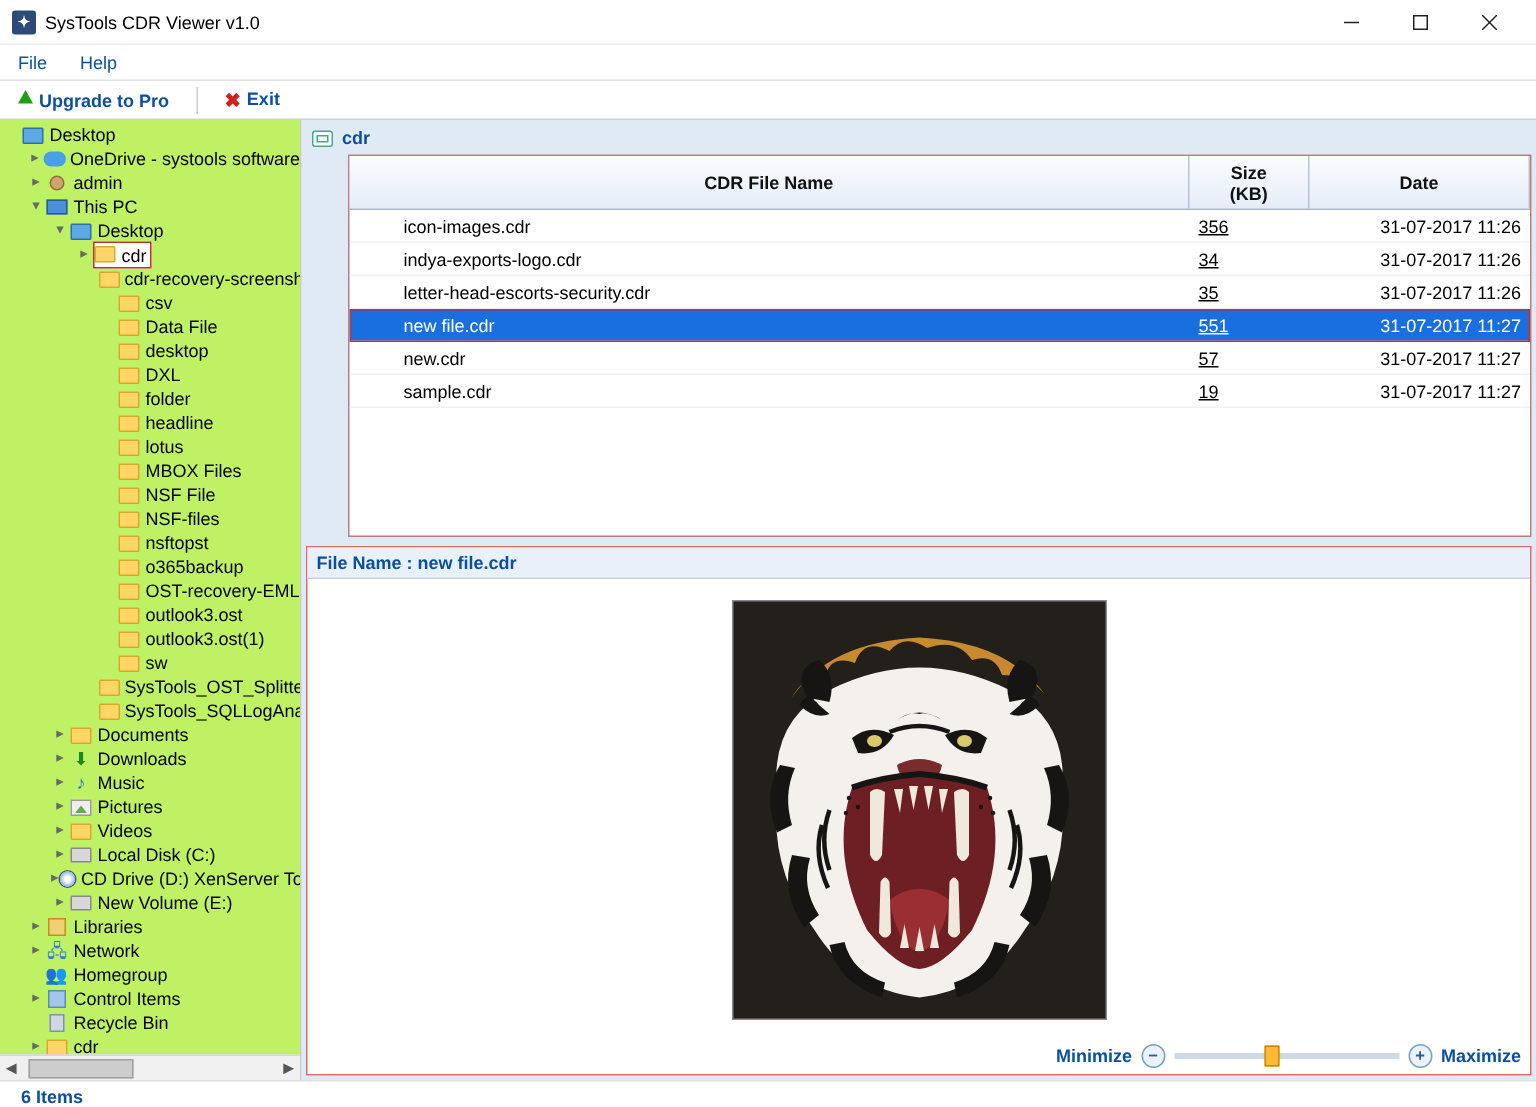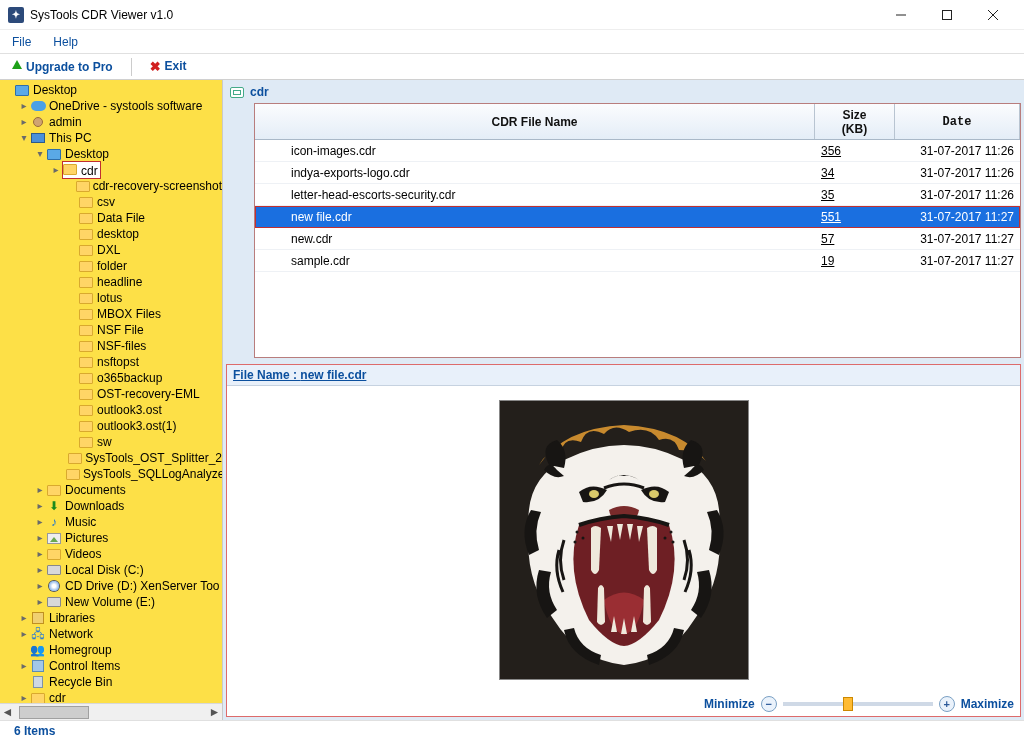--- a/index.html
+++ b/index.html
@@ -10,21 +10,21 @@
 .titlebar .winbtn { width:46px; height:30px; display:flex; align-items:center; justify-content:center; color:#222; }
 .menubar { height:24px; display:flex; align-items:center; padding:0 8px; gap:14px; color:#0b4f9e; border-bottom:1px solid #e0e0e0;}
 .menubar span { padding:2px 4px; }
 .toolbar { height:26px; display:flex; align-items:center; gap:10px; padding:0 6px; border-bottom:1px solid #d0d0d0;}
 .toolbar .tbtn { display:flex; gap:4px; padding:2px 6px; color:#0b4f9e; font-weight:bold;}
 .toolbar .sep { width:1px; height:18px; background:#ccc; margin:0 2px;}
 .up-arrow { width:0;height:0;border-left:5px solid transparent;border-right:5px solid transparent;border-bottom:9px solid #1da018;}
 .x-red { color:#d12020; font-weight:bold; font-size:13px;}
 .main { display:flex; height:640px; }
 
-.tree-pane { width:223px; border-right:1px solid #c9c9c9; overflow:auto; background:#fde047; position:relative;}
+.tree-pane { width:201px; border-right:1px solid #c9c9c9; overflow:auto; background:#bef264; position:relative;}
 .tree { padding:2px 0 2px 0; }
 .node { display:flex; align-items:center; height:16px; line-height:16px; white-space:nowrap; padding-left:2px; }
 .node .tw { width:12px; text-align:center; color:#6a6a6a; font-size:10px; display:inline-block;}
 .node .ic { width:16px; height:16px; display:inline-flex; align-items:center; justify-content:center; margin-right:3px;}
 .node .lbl { }
 .folder-yellow { width:14px;height:11px;background:#ffd566;border:1px solid #d9a92e;border-radius:1px;}
 .folder-blue { width:14px;height:11px;background:#5aa9e6;border:1px solid #2f6fa8;border-radius:1px;}
 .drive { width:14px;height:10px;background:#d8d8d8;border:1px solid #888;border-radius:1px;}
 .pc { width:14px;height:10px;background:#4a90d9;border:1px solid #2c5a8c;}
 .cloud { width:15px;height:10px; background:#4aa0e6; border-radius:6px;}
@@ -45,32 +45,32 @@
 
 .right-pane { flex:1; display:flex; flex-direction:column; background:#dfeaf5; padding:3px;}
 .path-header { display:flex; align-items:center; gap:6px; background:#dfeaf5; padding:2px 4px 4px 4px; font-weight:bold; color:#0b4f9e;}
 .path-header .pill { width:14px;height:11px;background:#fff;border:1px solid #4a8; border-radius:2px; position:relative;}
 .path-header .pill::after{content:'';position:absolute;inset:2px;border:1px solid #4a8;}
 .file-grid { background:#fff; border:1px solid #b87d7d; border-top:1px solid #b87d7d; flex:0 0 auto; height:255px; overflow:hidden;margin-left:28px;}
 .grid-head { display:flex; background:linear-gradient(#fbfcfe,#e4edf7); border-bottom:1px solid #a9b8c8; height:36px;}
 .grid-head .col { border-right:1px solid #b8c4d1; display:flex; align-items:center; justify-content:center; font-weight:bold; color:#111; padding:2px 6px; text-align:center;}
 .col-name{ width:560px; justify-content:center;}
 .col-size{ width:80px; flex-direction:column; line-height:14px;}
-.col-date{ flex:1;font-family:Liberation Mono, monospace; }
+.col-date{ flex:1; }
 .grid-body {}
 .row { display:flex; height:22px; align-items:center; border-bottom:1px solid #eef1f5;}
 .row .c{ padding:0 6px;}
 .row .c-name{ width:560px;padding-left:36px;}
 .row .c-size{ width:80px; text-align:left; padding-right:20px;text-decoration:underline;}
 .row .c-date{ flex:1; text-align:right;}
 .row.sel{ background:#1a6fe0; color:#fff;}
 .row.sel-border{ outline:1px solid #c03030; outline-offset:-1px;}
 
 .preview { flex:1; background:#fff; border:1px solid #dd6b6b; margin-top:6px; display:flex; flex-direction:column; position:relative;}
-.preview-head { background:#e8f0fa; border-bottom:1px solid #c6d2e0; padding:3px 6px; color:#0b4f9e; font-weight:bold;text-decoration:underline;}
+.preview-head { background:#e8f0fa; border-bottom:1px solid #c6d2e0; padding:3px 6px; color:#0b4f9e; font-weight:bold;}
 .preview-body { flex:1; display:flex; align-items:flex-start; justify-content:center; padding:14px 0 0 0;}
 .tiger-wrap{ width:250px;height:280px;background:#231f1b;border:1px solid #888; display:flex; align-items:center; justify-content:center;}
 .tiger-wrap svg{ width:230px; height:260px;}
 .zoom-bar { position:absolute; right:6px; bottom:4px; display:flex; align-items:center; gap:6px;}
 .zoom-bar .lbl{ color:#0b4f9e; font-weight:bold;}
 .zoom-bar .zbtn{ width:16px;height:16px;border:1px solid #7aa0c4;border-radius:50%; background:#eaf2fb; display:flex;align-items:center;justify-content:center;color:#2c5a9a;font-weight:bold; font-size:11px;}
 .zoom-bar .track{ width:150px;height:4px;background:#cfd9e6; position:relative;}
 .zoom-bar .track .handle{position:absolute; left:60px; top:-5px; width:10px;height:14px;background:#ffbb33;border:1px solid #cc8800;}
 
 .statusbar { height:20px; display:flex; align-items:center; padding:0 14px; color:#0b4f9e; font-weight:bold; border-top:1px solid #e0e0e0;}

